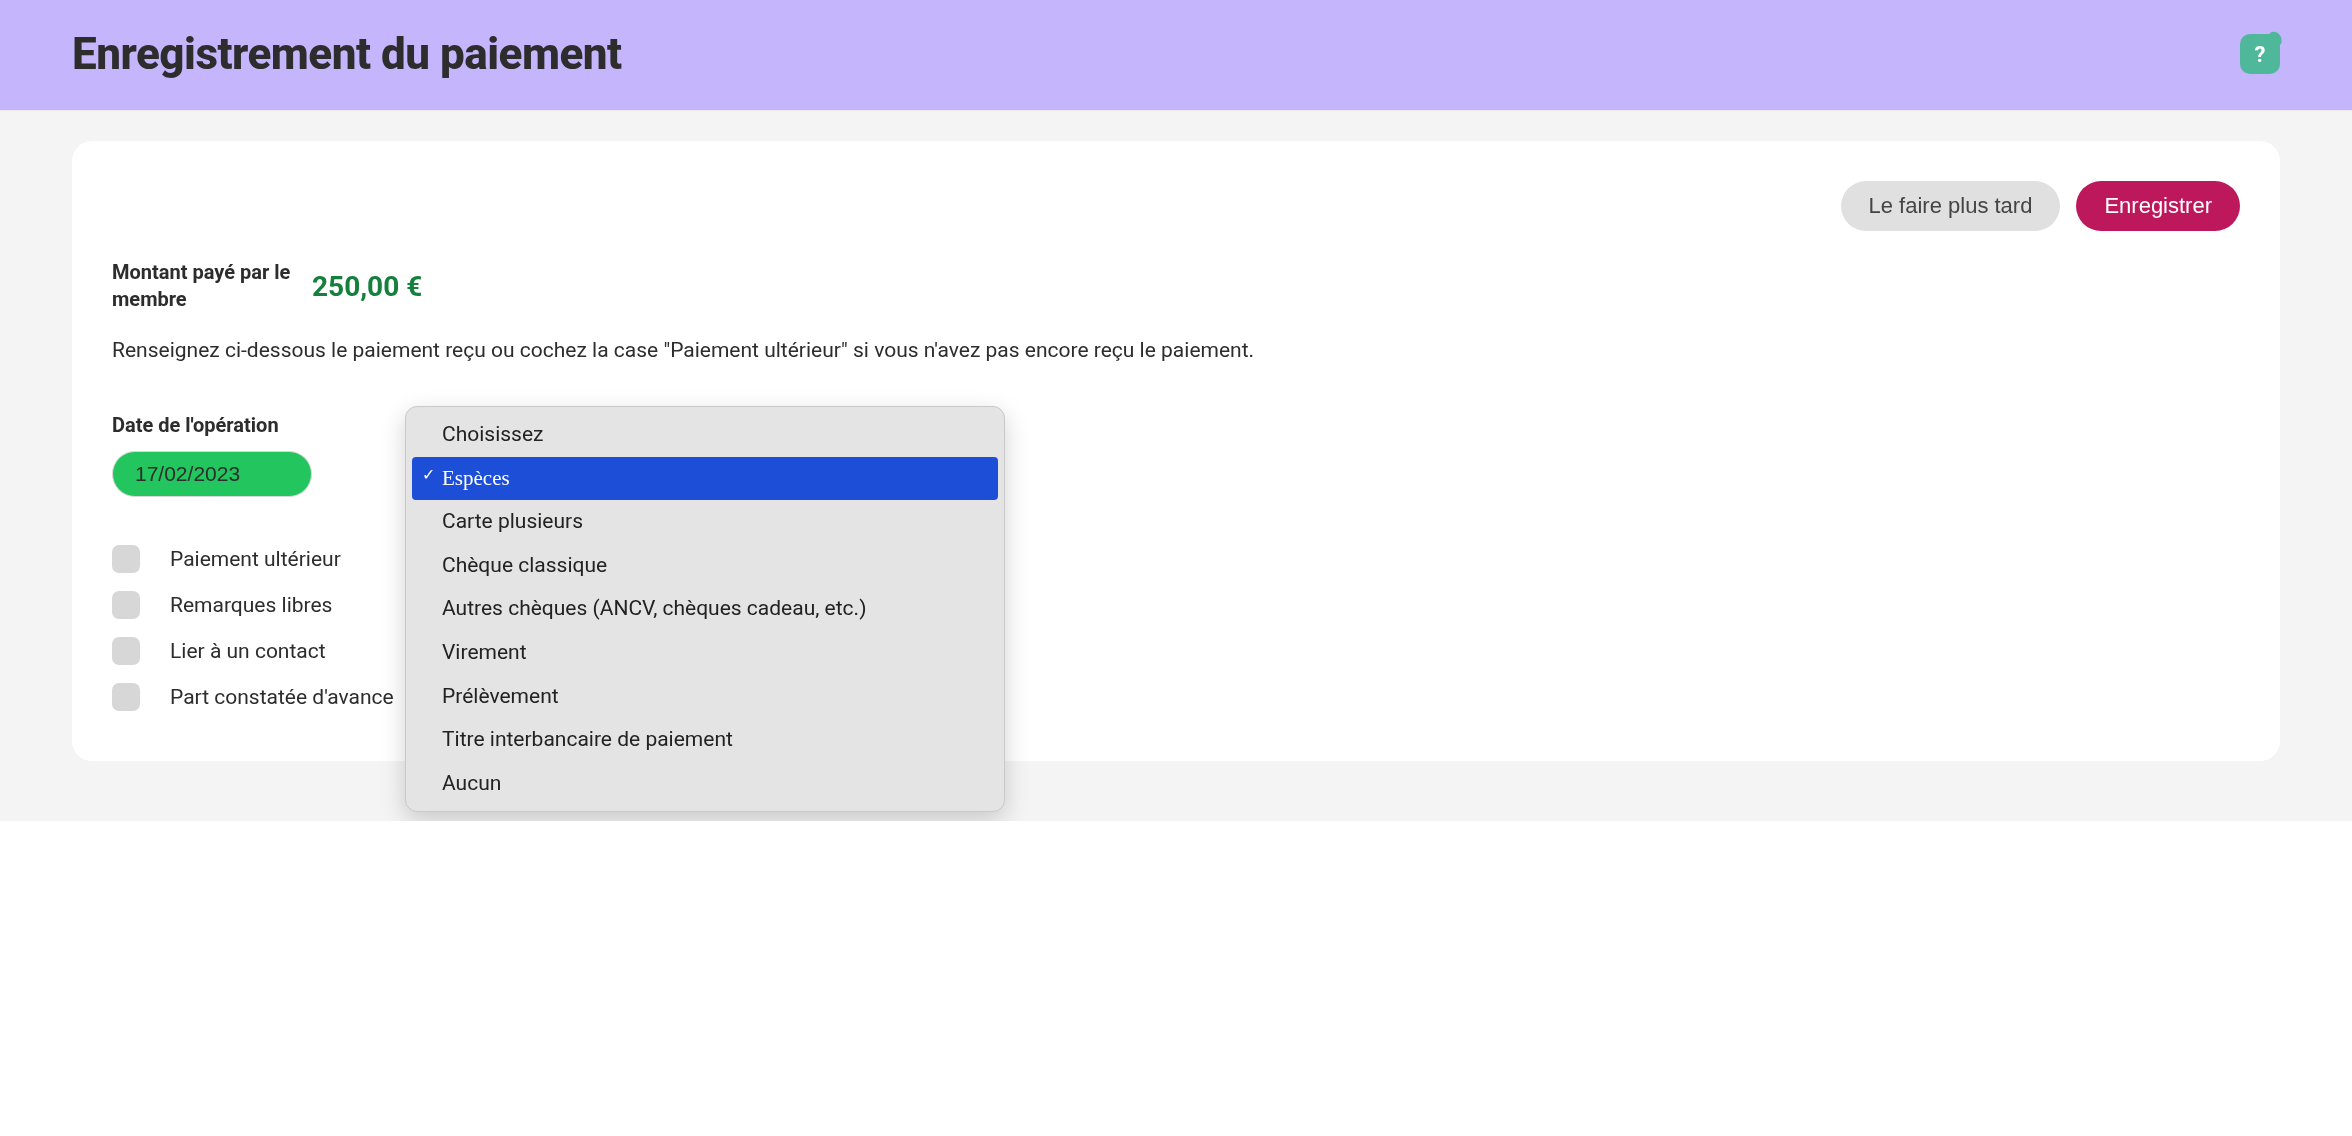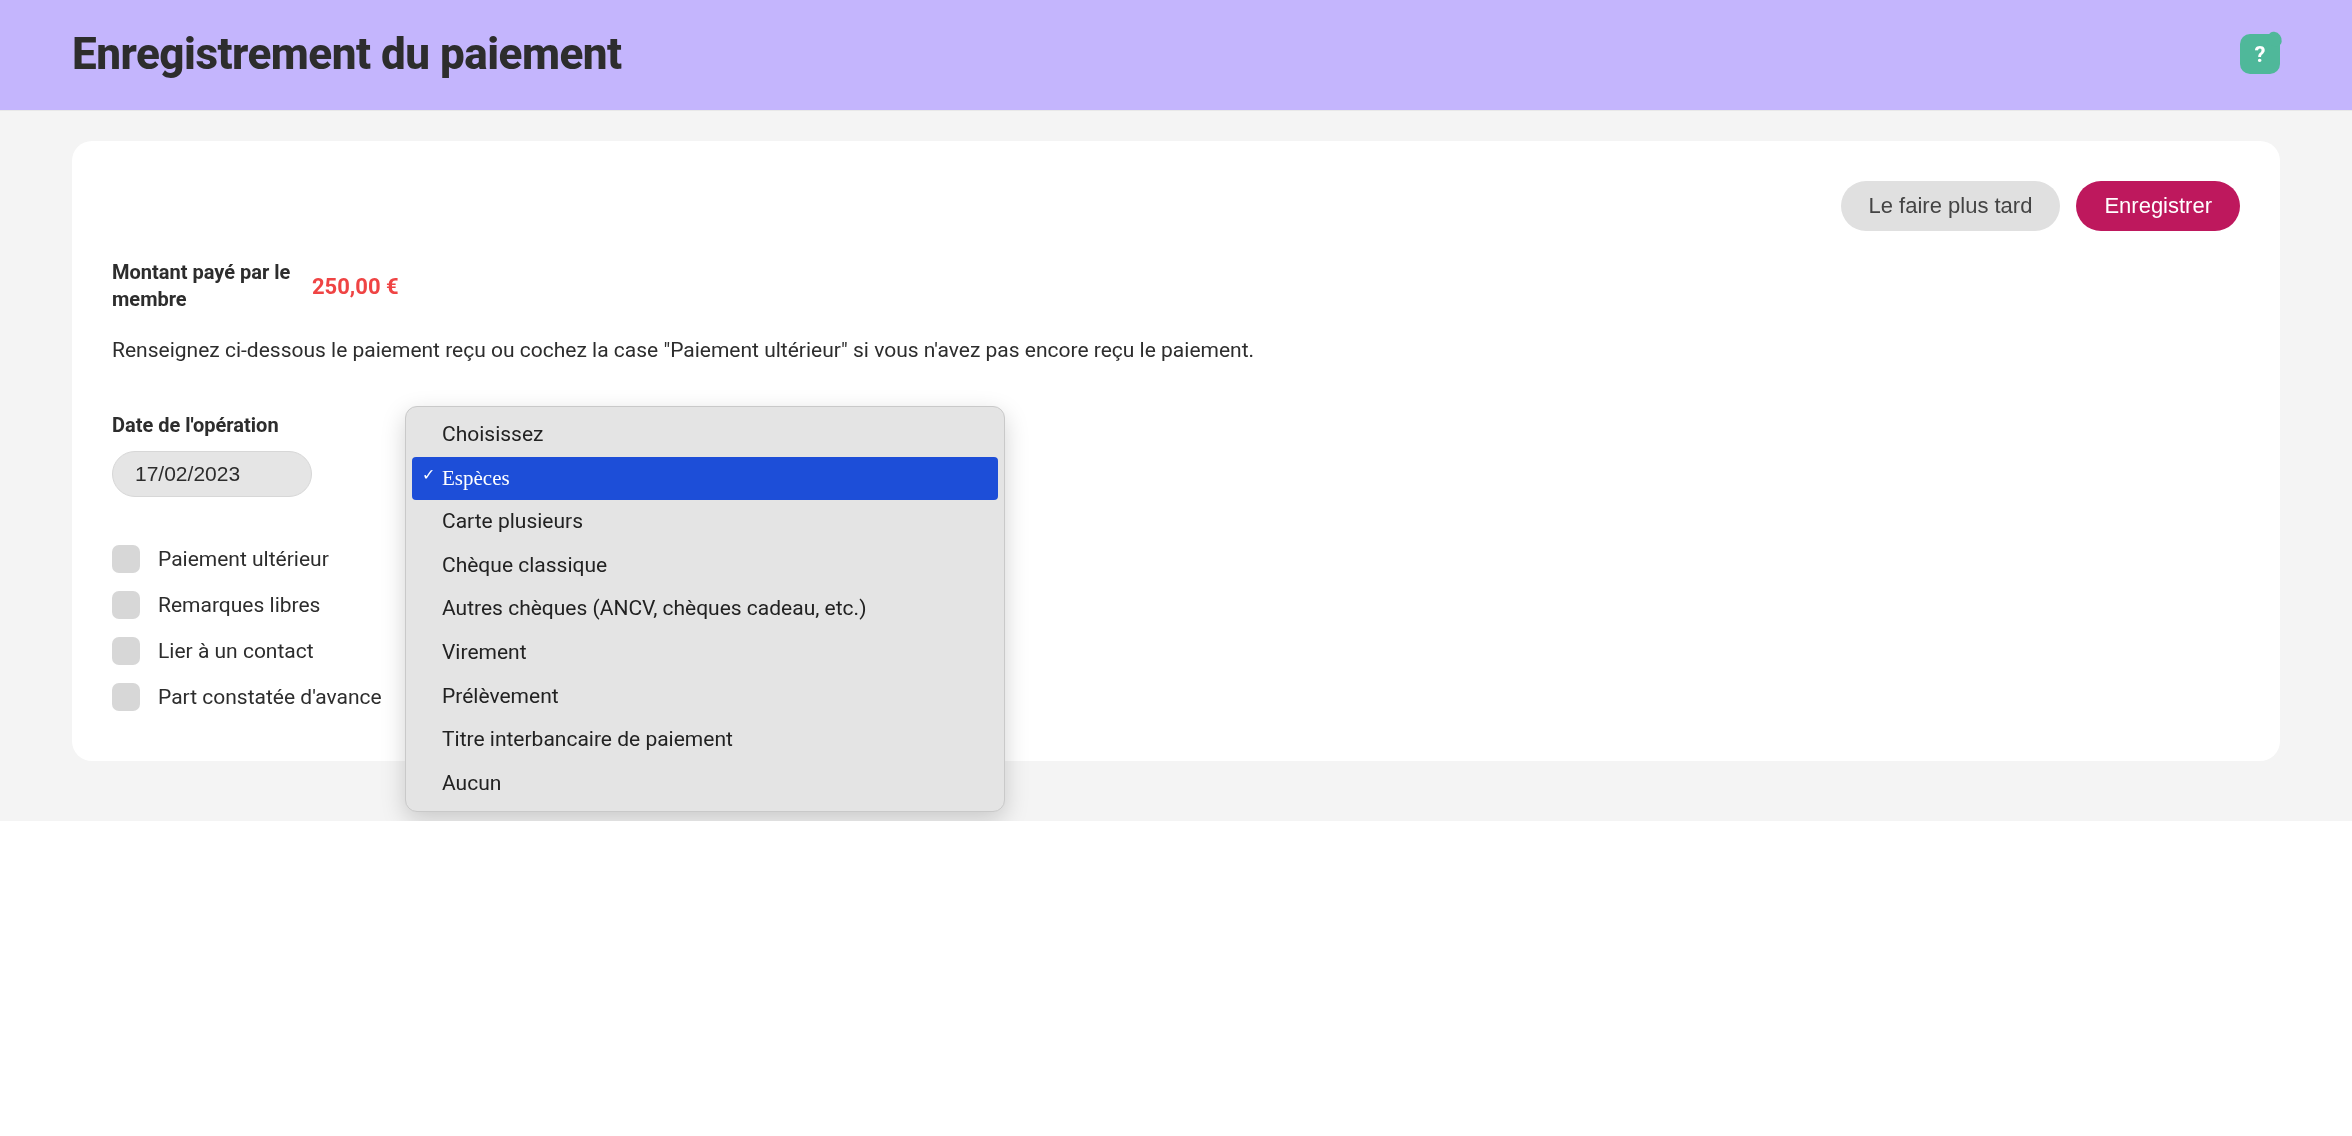--- a/index.html
+++ b/index.html
@@ -91,44 +91,44 @@
       margin-bottom: 22px;
     }
     .amount-label {
       font-size: 20px;
       font-weight: 700;
       color: #2d2d2d;
       max-width: 200px;
       line-height: 1.35;
     }
     .amount-value {
-      font-size: 22px;
-      font-weight: 700;
-      color: #ef4444;
+      font-size: 28px;
+      font-weight: 700;
+      color: #15803d;
     }
     .instruction {
       font-size: 21px;
       color: #2d2d2d;
       margin-bottom: 48px;
       line-height: 1.45;
     }
     .field-label {
       font-size: 20px;
       font-weight: 700;
       color: #2d2d2d;
       margin-bottom: 14px;
     }
     .date-input {
       border: 1px solid #d7d7d7;
       border-radius: 999px;
       padding: 10px 22px;
       font-size: 21px;
       color: #2d2d2d;
       width: 200px;
-      background: #e5e5e5;
+      background: #22c55e;
     }
     .checkbox-group {
       margin-top: 48px;
       display: flex;
       flex-direction: column;
       gap: 18px;
     }
     .checkbox-row {
       display: flex;
       align-items: center;
@@ -138,20 +138,21 @@
       width: 28px;
       height: 28px;
       background: #d7d7d7;
       border-radius: 7px;
       flex-shrink: 0;
       cursor: pointer;
     }
     .checkbox-label {
       font-size: 21px;
       color: #2d2d2d;
+      margin-left: 12px;
     }
     .dropdown {
       position: absolute;
       left: 333px;
       top: 265px;
       width: 600px;
       background: #e4e4e4;
       border: 1px solid #c9c9c9;
       border-radius: 12px;
       box-shadow: 0 8px 24px rgba(0,0,0,0.18);

